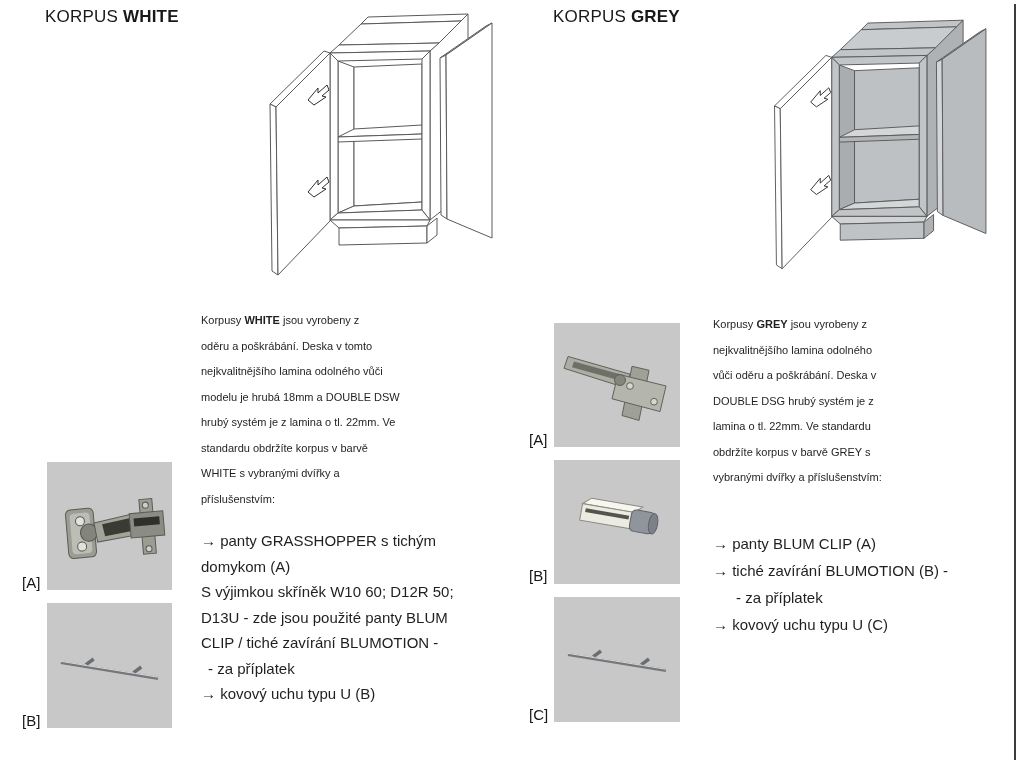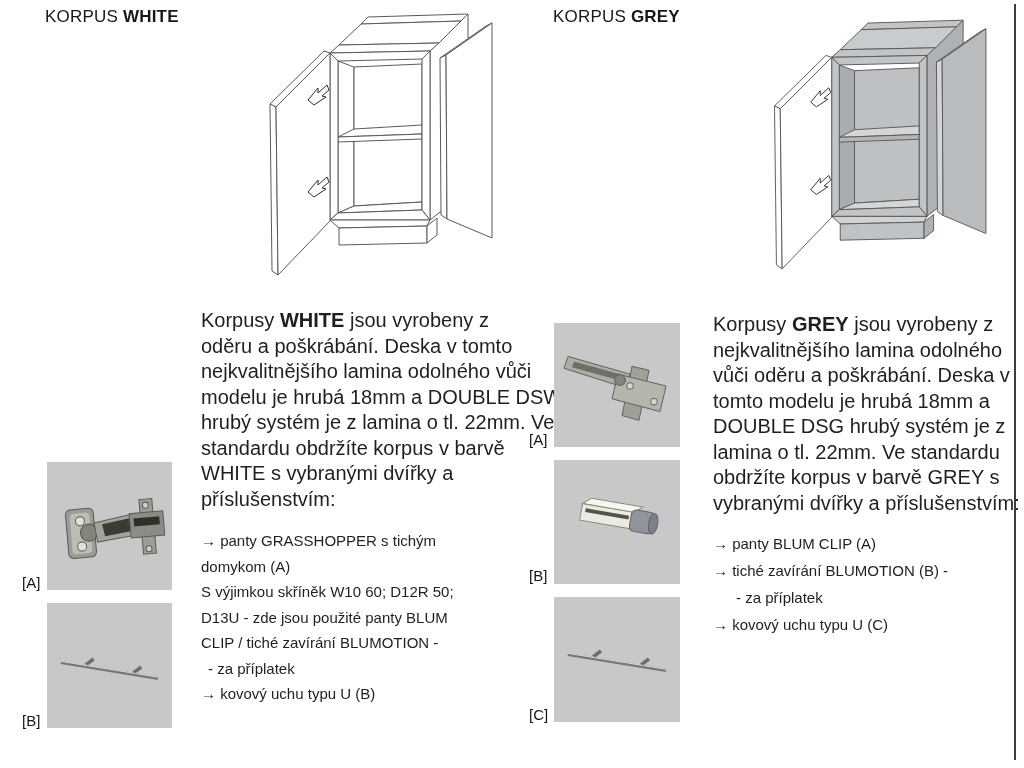--- a/index.html
+++ b/index.html
@@ -1,21 +1,21 @@
 <!DOCTYPE html>
 <html><head>
 <meta charset="utf-8">
 <style>
   html,body{margin:0;padding:0;background:#ffffff;}
   .page{position:relative;width:1024px;height:768px;background:#ffffff;overflow:hidden;
         font-family:"Liberation Sans",sans-serif;color:#1f1f1f;}
   .abs{position:absolute;}
   .title{font-size:17px;letter-spacing:.2px;color:#181818;white-space:nowrap;}
   .title .bold{font-weight:700;}
-  .para{font-size:20px;line-height:25.5px;white-space:nowrap;color:#1f1f1f;}
+  .para{font-size:11px;line-height:25.5px;white-space:nowrap;color:#1f1f1f;}
   .para .bold{font-weight:700;}
   .feat-list{font-size:15px;line-height:25.5px;white-space:nowrap;color:#1f1f1f;}
   .indent-sm{padding-left:7px;}
   .indent-md{padding-left:23px;}
   .photo{background:#c8c8c8;}
   .photo svg{display:block;width:100%;height:100%;}
   .plabel{font-size:15px;color:#161616;}
   .vrule{background:#3c3c3c;}
   
   .cab polygon,.cab path{stroke:#5a5a5a;stroke-width:1;stroke-linejoin:round;fill:#ffffff;}
@@ -193,21 +193,20 @@
       <path d="M38,59 l8,-6 l2,3 l-7,5 z" fill="#6b6e71"></path>
       <path d="M86,67 l8,-6 l2,3 l-7,5 z" fill="#6b6e71"></path>
     </svg>
   </div>
   <div class="abs plabel" style="left:529px;top:706px;">[C]</div>
 
   <div class="abs para" style="left:713px;top:312px;">
     <div><span>Korpusy </span><span class="bold">GREY</span><span> jsou vyrobeny z</span></div>
     <div>nejkvalitnějšího lamina odolného</div>
     <div>vůči oděru a poškrábání. Deska v</div>
-    <div>tomto modelu je hrubá 18mm a</div>
     <div>DOUBLE DSG hrubý systém je z</div>
     <div>lamina o tl. 22mm. Ve standardu</div>
     <div>obdržíte korpus v barvě GREY s</div>
     <div>vybranými dvířky a příslušenstvím:</div>
   </div>
 
   <div class="abs feat-list" style="left:713px;top:530px;line-height:27px;">
     <div>→ panty BLUM CLIP (A)</div>
     <div>→ tiché zavírání BLUMOTION (B) -</div>
     <div class="indent-md">- za příplatek</div>

